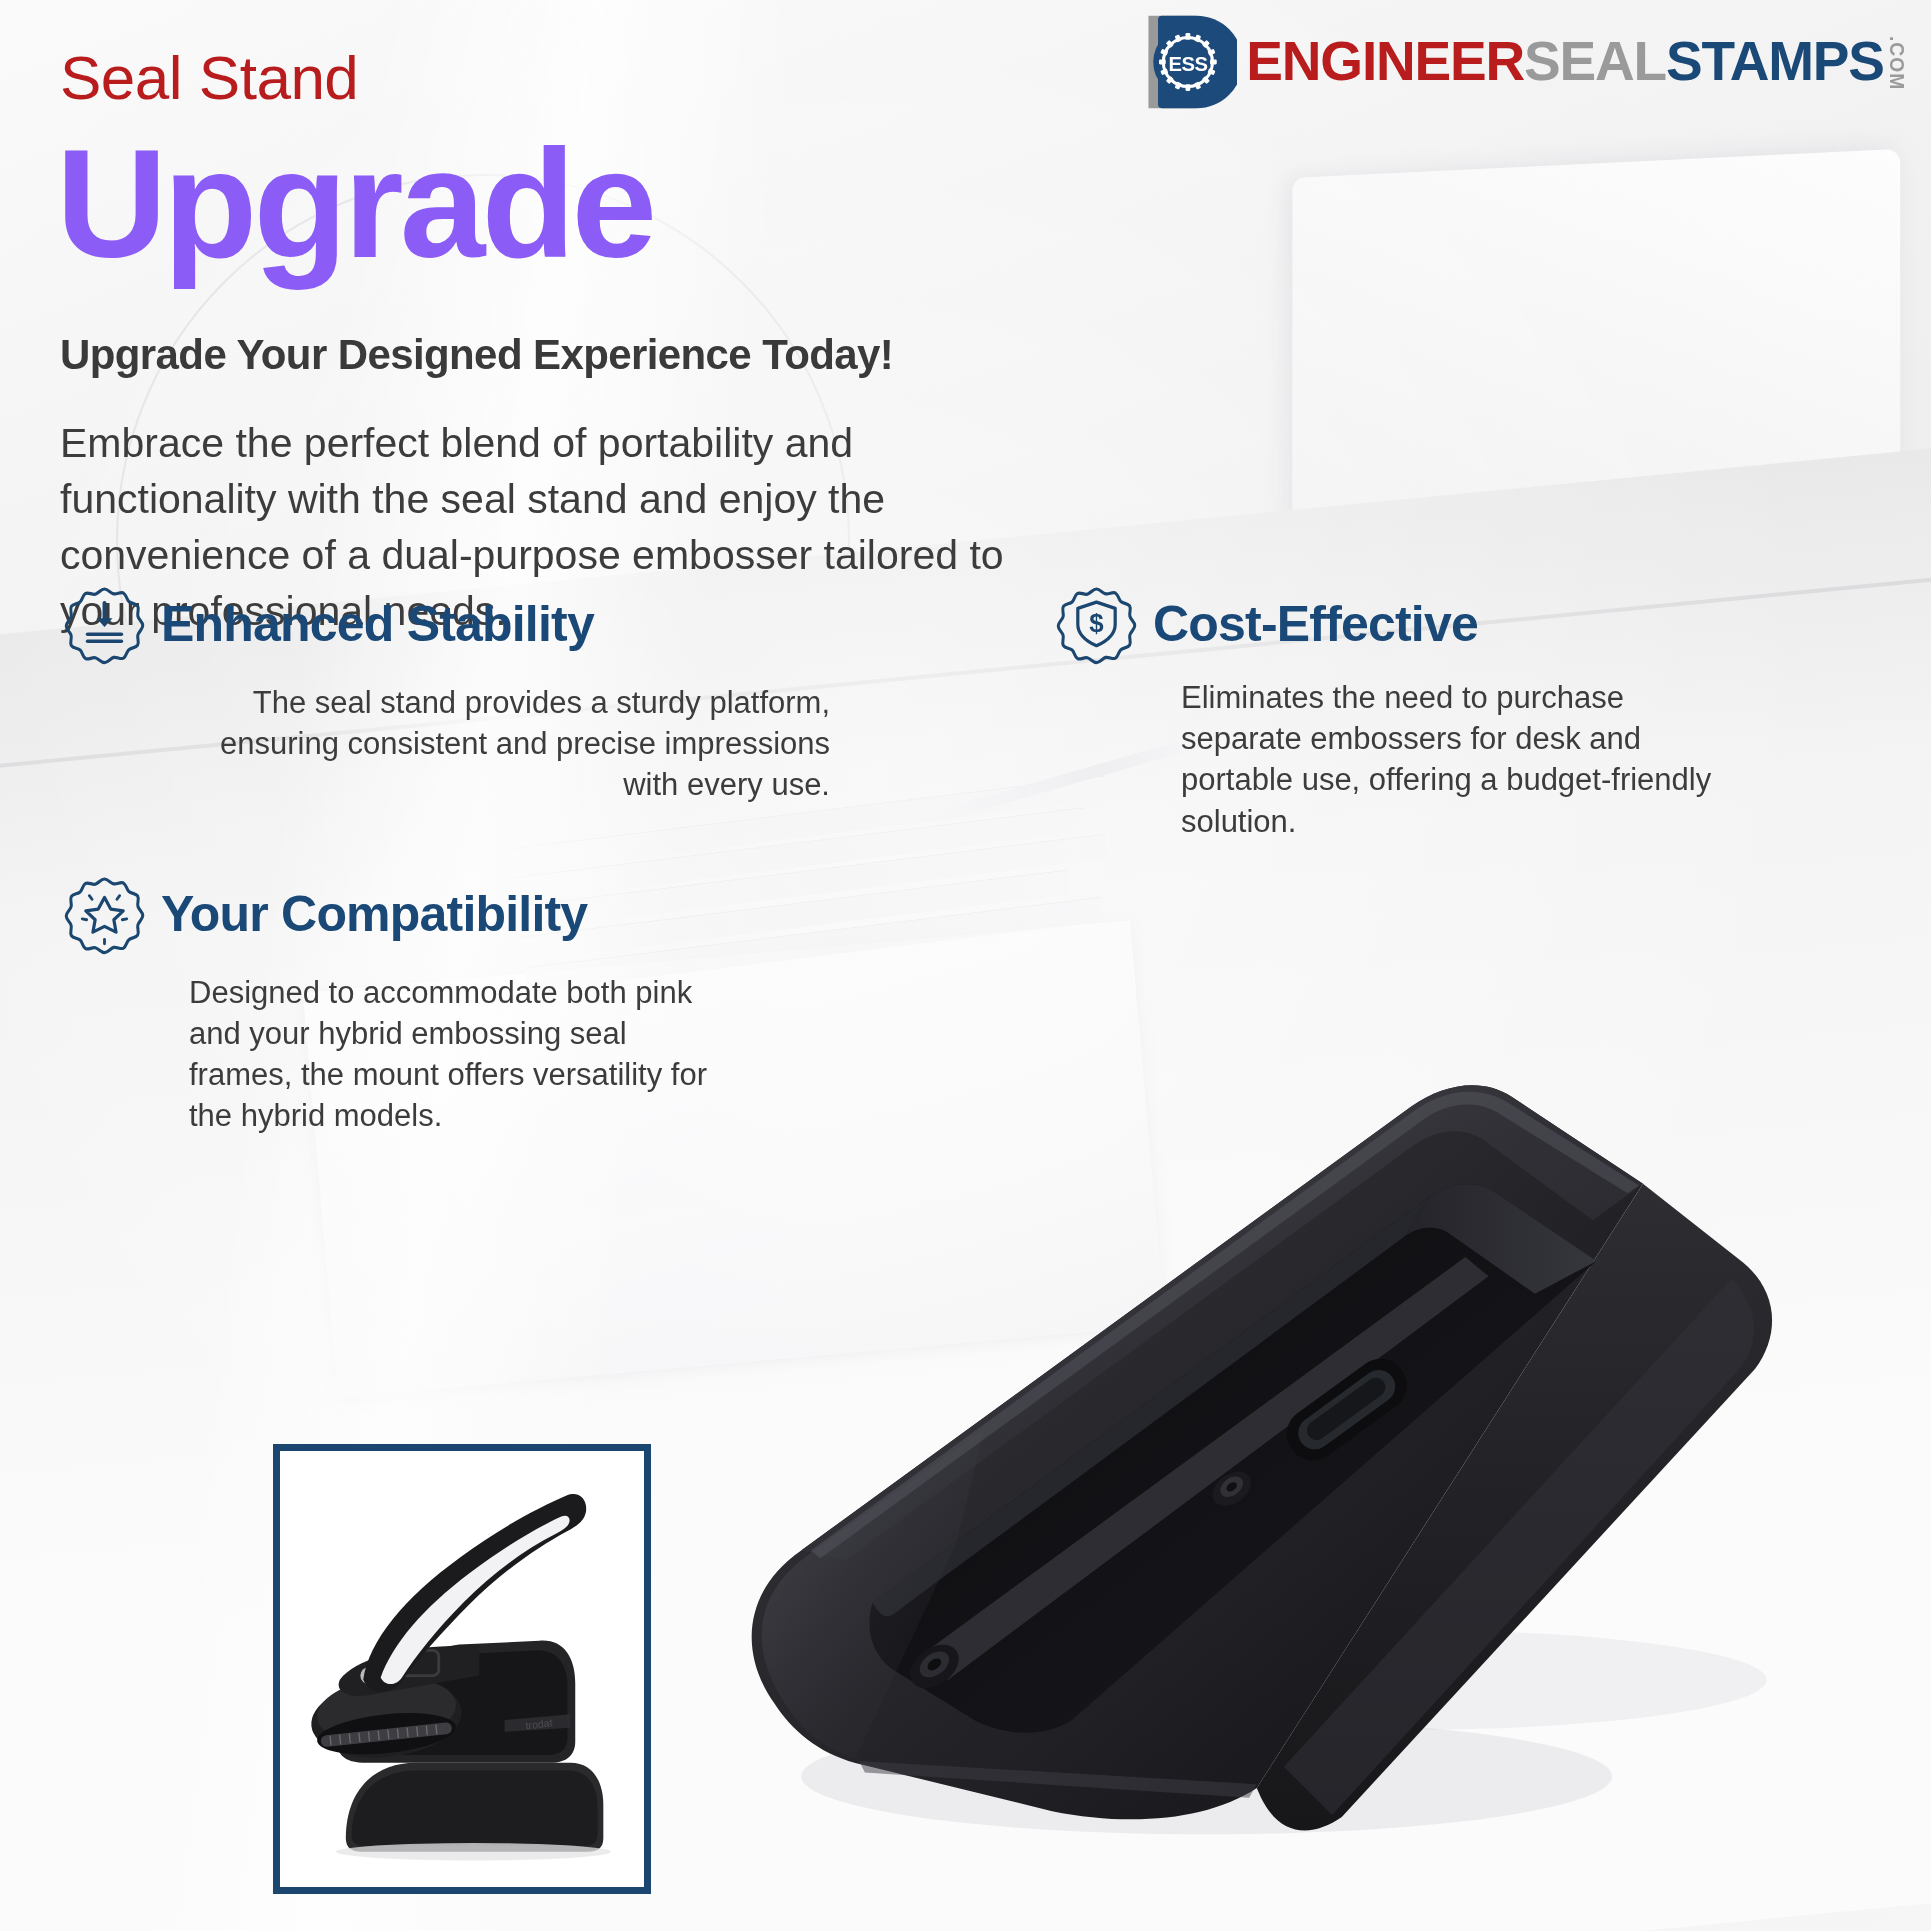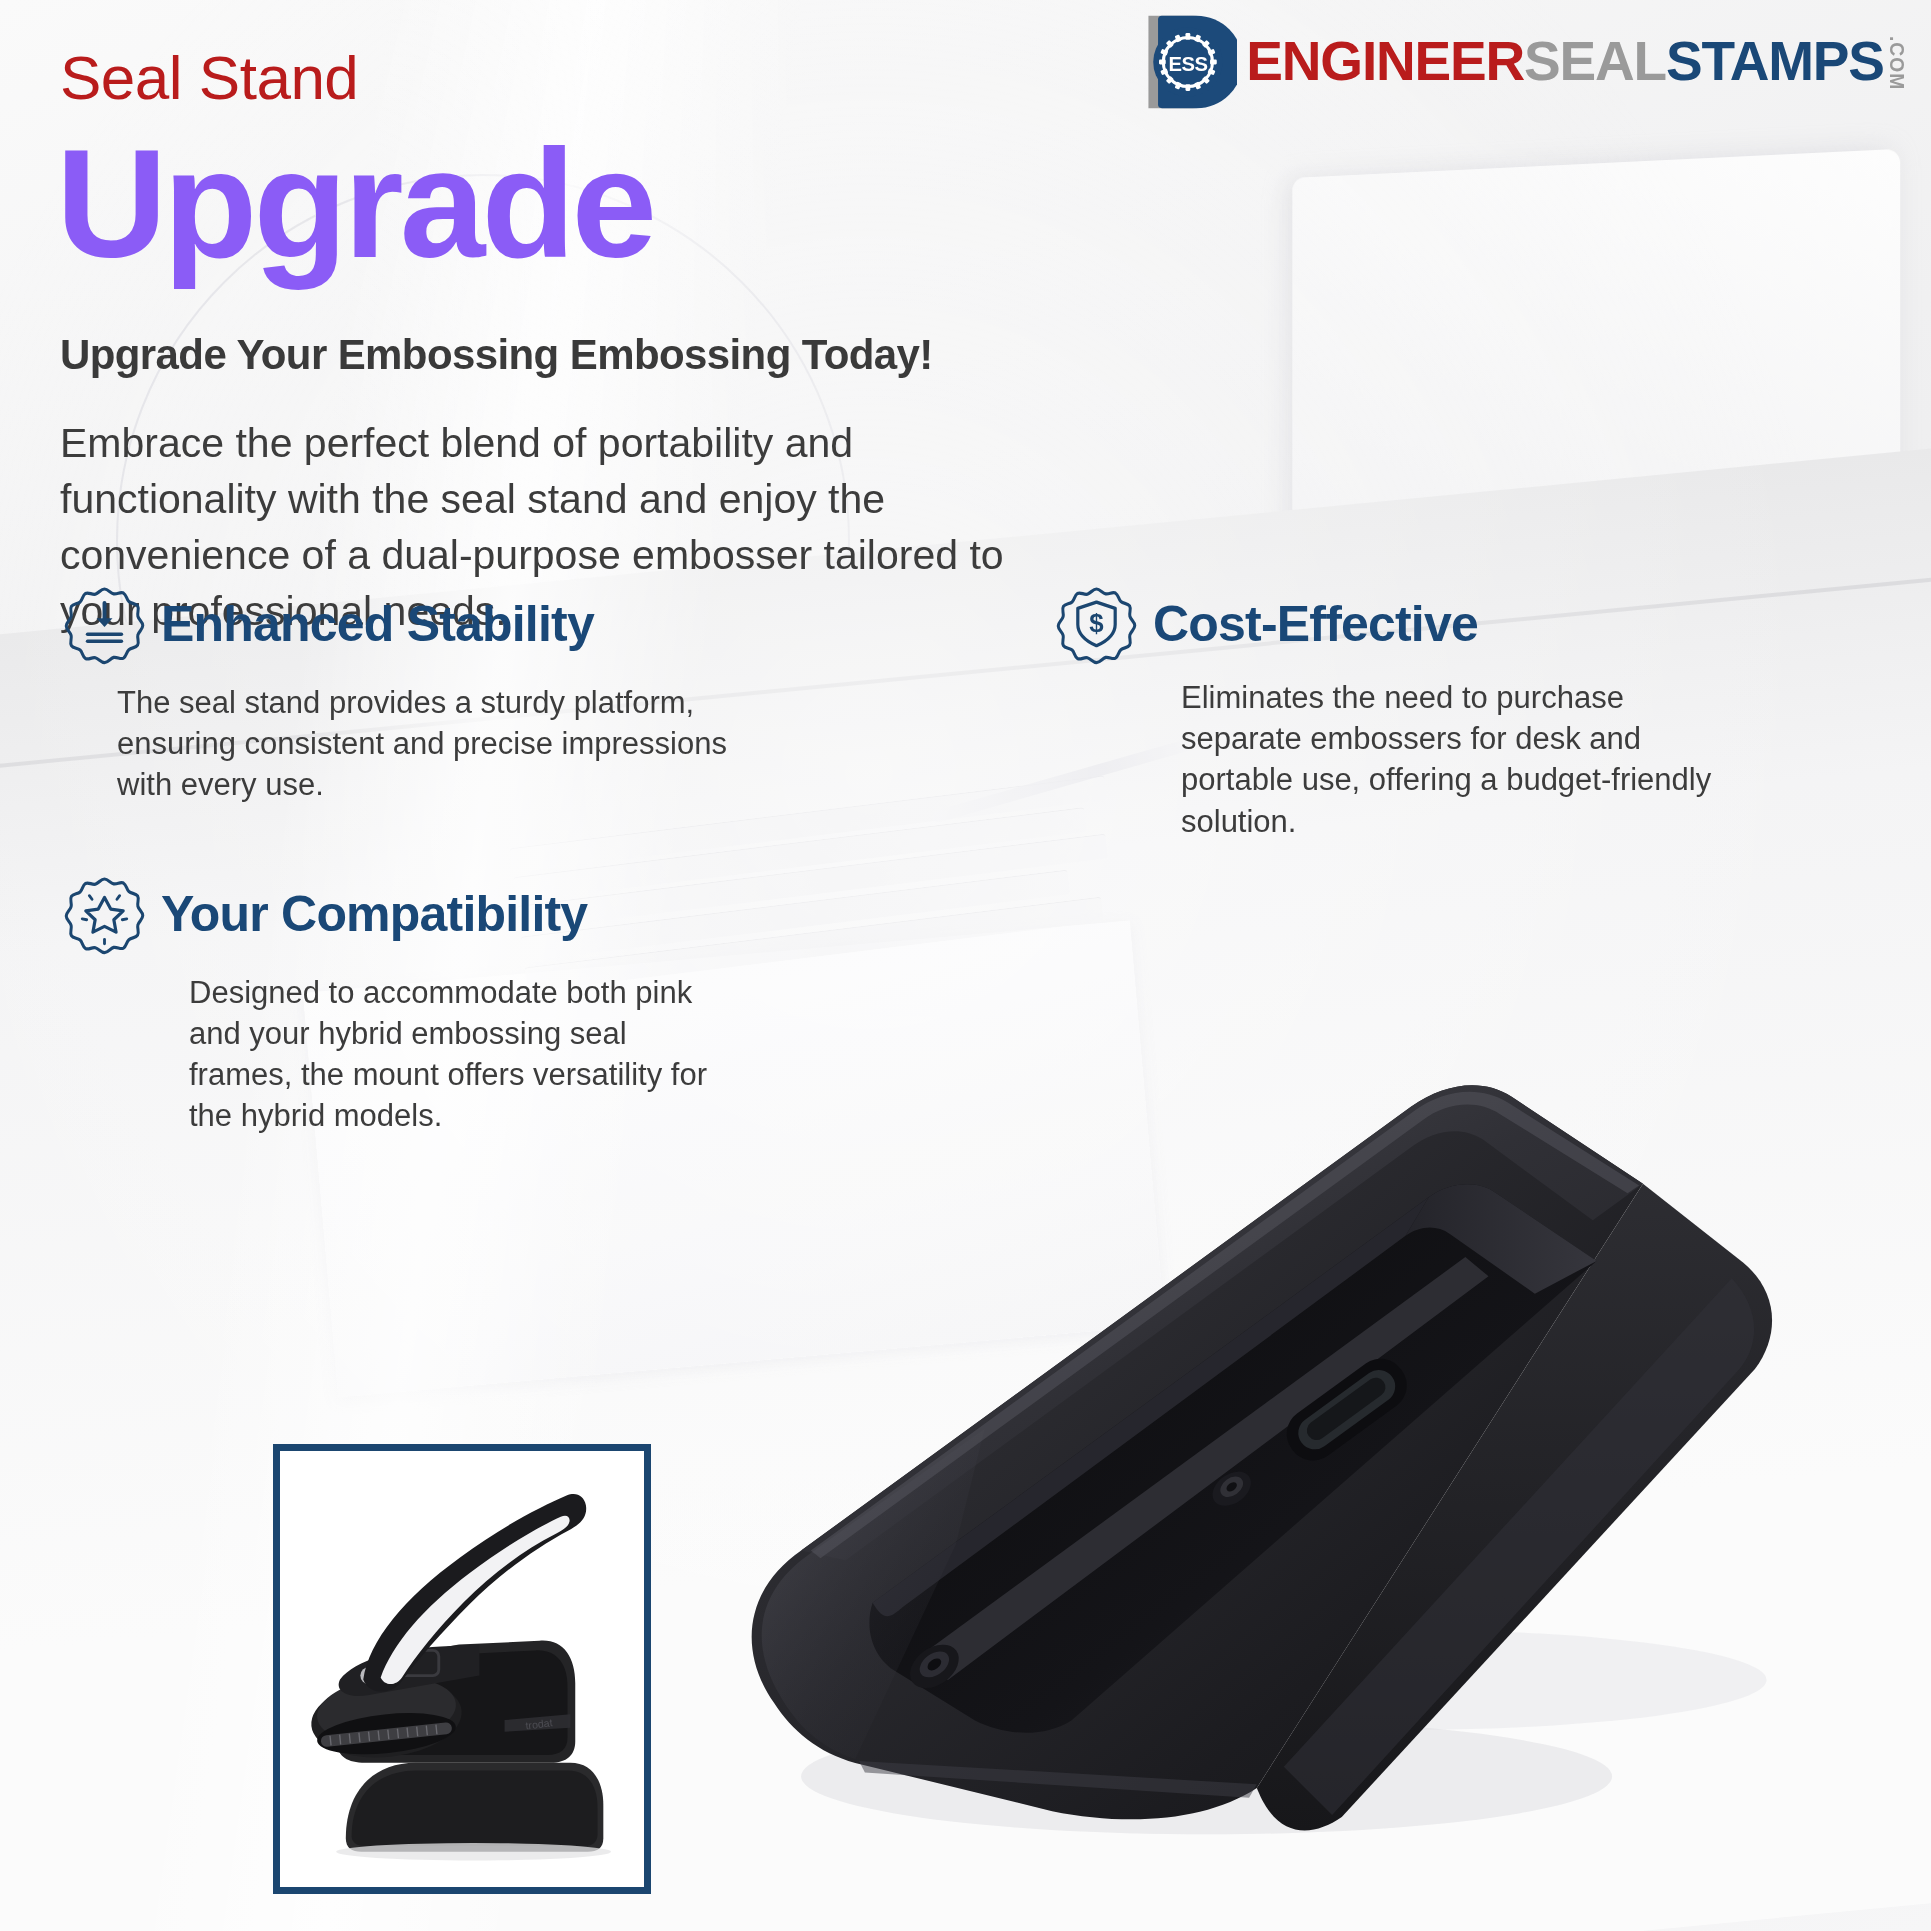--- a/index.html
+++ b/index.html
@@ -159,21 +159,21 @@
   .feature-title {
     font-size: 50px; font-weight: 800; color: #1a4877;
     letter-spacing: -0.8px; white-space: nowrap;
   }
   .feature-body {
     font-size: 31px; font-weight: 400; color: #3c3c3c;
     line-height: 1.33;
   }
 
   #f-stability { left: 60px; top: 579px; }
-  #f-stability .feature-body { margin-left: 57px; margin-top: 13.5px; width: 666px; }
+  #f-stability .feature-body { margin-left: 104px; margin-top: 13.5px; width: 666px; text-align: right; }
 
   #f-cost { left: 1052px; top: 579px; }
   #f-cost .feature-body { margin-left: 129px; margin-top: 9px; width: 541px; }
 
   #f-dual { left: 60px; top: 869px; }
   #f-dual .feature-body { margin-left: 129px; margin-top: 13.5px; width: 521px; }
 
   
   .inset {
     position: absolute; left: 273px; top: 1444px;
@@ -253,21 +253,21 @@
       <div class="logo-wordmark">
         <span class="wm-a">ENGINEER</span>
           <span class="wm-b">SEAL</span>
           <span class="wm-c">STAMPS</span>
           <span class="wm-dot">.COM</span>
       </div>
     </div>
 
     <div class="h-kicker">Seal Stand</div>
     <div class="h-main">Upgrade</div>
-    <div class="h-sub">Upgrade Your Embossing Embossing Today!</div>
+    <div class="h-sub">Upgrade Your Designed Experience Today!</div>
     <div class="h-body">Embrace the perfect blend of portability and functionality with the seal stand and enjoy the convenience of a dual-purpose embosser tailored to your professional needs.</div>
 
     <div class="feature" id="f-stability">
       <div class="feature-head">
         <div class="badge">
           <svg viewBox="0 0 100 100" width="89" height="89">
             <path d="M50 4
                      c4 0 6.4 4.3 10.3 5.1 3.9.8 7.6-2.4 11-.8 3.4 1.7 3.2 6.6 6.1 9 2.9 2.4 7.7 1.5 9.8 4.7 2.1 3.2-.7 7.2.3 10.9 1 3.8 5.5 5.8 5.5 9.9s-4.5 6.1-5.5 9.9c-1 3.7 1.8 7.7-.3 10.9-2.1 3.2-6.9 2.3-9.8 4.7-2.9 2.4-2.7 7.3-6.1 9-3.4 1.6-7.1-1.6-11-.8C56.4 77.7 54 82 50 82s-6.4-4.3-10.3-5.1c-3.9-.8-7.6 2.4-11 .8-3.4-1.7-3.2-6.6-6.1-9-2.9-2.4-7.7-1.5-9.8-4.7-2.1-3.2.7-7.2-.3-10.9C11.5 49.3 7 47.3 7 43.2s4.5-6.1 5.5-9.9c1-3.7-1.8-7.7.3-10.9 2.1-3.2 6.9-2.3 9.8-4.7 2.9-2.4 2.7-7.3 6.1-9 3.4-1.6 7.1 1.6 11 .8C43.6 8.3 46 4 50 4z" fill="none" stroke="#1b4670" stroke-width="3.4" transform="translate(0,7) scale(1 1.06)"></path>
             <g stroke="#1b4670" stroke-width="4.4" stroke-linecap="round" fill="none">
               <line x1="50" y1="27" x2="50" y2="47"></line>

